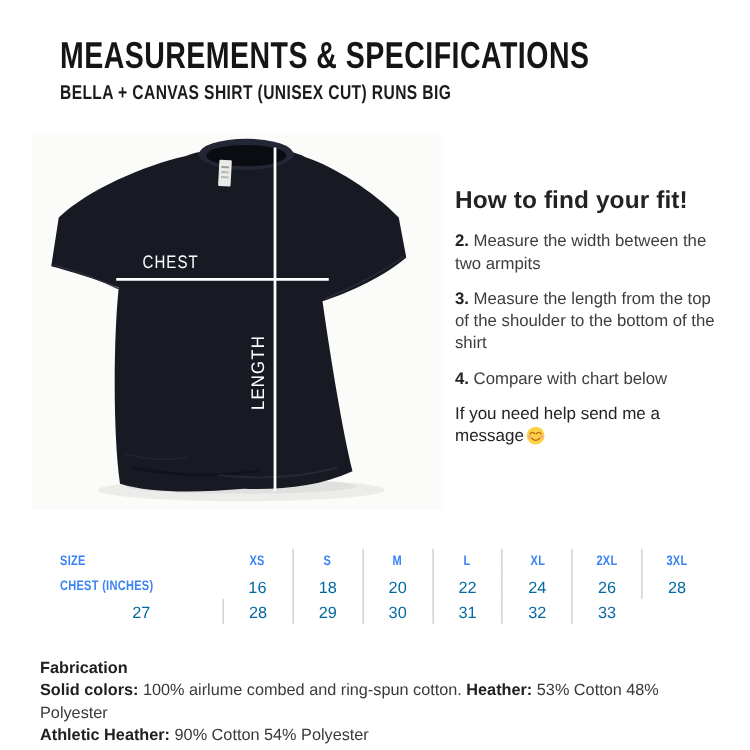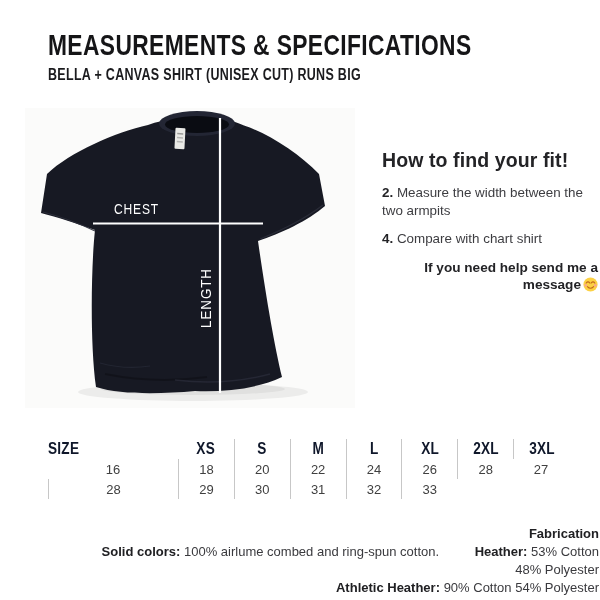--- a/index.html
+++ b/index.html
@@ -25,59 +25,59 @@
     left:48px; top:66px;
     font-size:16px; font-weight:700; letter-spacing:.4px;
     color:#1b1b1e; white-space:nowrap;
     transform:scaleX(.78); transform-origin:left center;
   }
 
   
   .photo { left:25px; top:108px; width:330px; height:300px; }
 
   
-  .fitcol { left:382px; top:148px; width:216px; }
+  .fitcol { left:364px; top:148px; width:216px; }
   .fitcol h2 {
     font-size:19.5px; font-weight:700; color:#232326;
     line-height:24px; margin-bottom:12px; letter-spacing:.1px;
   }
   .fitcol p {
     font-size:13.4px; line-height:17.5px; color:#3d3d41;
     margin-bottom:11px;
   }
   .fitcol p b { color:#232326; }
   .fitcol .help {
-    font-weight:700; color:#232326; font-size:13.6px; margin-top:3px;text-align:right;
+    font-weight:400; color:#232326; font-size:13.6px; margin-top:3px;
   }
   .emoji-icon { display:inline-block; vertical-align:-3px; margin-left:2px; }
 
   
   .sizetable {
     left:48px; top:439px; width:521px;
     display:grid;
     grid-template-columns:130px repeat(7, 1fr);
     grid-auto-rows:20px;
   }
   .sizetable .cell {
     display:flex; align-items:center; justify-content:center;
-    font-size:17px; color:#0f172a;
+    font-size:11px; color:#3b82f6;
   }
   .sizetable .lbl { justify-content:flex-start; }
   .sizetable .lbl span, .sizetable .hdr span {
     font-weight:700; letter-spacing:.3px; white-space:nowrap;
     display:inline-block; transform:scaleX(.8);
   }
   .sizetable .lbl span { transform-origin:left center; }
   .sizetable .hdr span { transform-origin:center; }
   .sizetable .sep { border-left:1px solid #c7c7c7; }
-  .sizetable .num { font-size:13px; color:#404040;text-align:center; }
-
-  
-  .fab { left:54px; top:525px; width:545px; font-size:13px; line-height:18px; color:#3a3a3e;text-align:right; }
-  .fab b { color:#202023;margin-left:32px; }
+  .sizetable .num { font-size:13px; color:#0369a1;text-align:center; }
+
+  
+  .fab { left:32px; top:525px; width:545px; font-size:13px; line-height:18px; color:#3a3a3e; }
+  .fab b { color:#202023; }
   .fab .fabhead { font-weight:700; color:#202023; }
 
   svg text { font-family:"Liberation Sans", sans-serif; }
 </style>
 </head>
 <body>
 
 <div class="abs title">MEASUREMENTS &amp; SPECIFICATIONS</div>
 <div class="abs subtitle">BELLA + CANVAS SHIRT (UNISEX CUT) RUNS BIG</div>
 
@@ -124,21 +124,22 @@
     <line x1="68" y1="115.5" x2="238" y2="115.5" stroke-width="2.2" stroke="#ffffff"></line>
 
     <text x="89" y="106" font-size="14.5" fill="#ffffff" letter-spacing="1" textLength="45" lengthAdjust="spacingAndGlyphs">CHEST</text>
     <text x="186" y="190" font-size="14.5" fill="#ffffff" letter-spacing="1" text-anchor="middle" textLength="60" lengthAdjust="spacingAndGlyphs" transform="rotate(-90 186 190)">LENGTH</text>
   </svg>
 </div>
 
 <div class="abs fitcol">
   <h2>How to find your fit!</h2>
   <p><b>2.</b><span> Measure the width between the two armpits</span></p>
-  <p><b>4.</b><span> Compare with chart shirt</span></p>
+  <p><b>3.</b><span> Measure the length from the top of the shoulder to the bottom of the shirt</span></p>
+  <p><b>4.</b><span> Compare with chart below</span></p>
   <p class="help"><span>If you need help send me a message</span><span class="emoji-icon"><svg width="15" height="15" viewBox="0 0 36 36">
           <circle cx="18" cy="18" r="17" fill="#fcd143"></circle>
           <path d="M7.5 14.5 q4.5 -5.5 9 0" stroke="#c26a1d" stroke-width="2.6" fill="none" stroke-linecap="round"></path>
           <path d="M19.5 14.5 q4.5 -5.5 9 0" stroke="#c26a1d" stroke-width="2.6" fill="none" stroke-linecap="round"></path>
           <path d="M10.5 23 q7.5 8 15 0" stroke="#c26a1d" stroke-width="2.6" fill="none" stroke-linecap="round"></path>
           <circle cx="6.5" cy="20" r="3.2" fill="#f8a09b" opacity="0.85"></circle>
           <circle cx="29.5" cy="20" r="3.2" fill="#f8a09b" opacity="0.85"></circle>
         </svg></span></p>
 </div>
 
@@ -161,20 +162,23 @@
   <div class="cell hdr sep">
       <span>XL</span>
     </div>
   <div class="cell hdr sep">
       <span>2XL</span>
     </div>
   <div class="cell hdr sep">
       <span>3XL</span>
     </div>
 
+  <div class="cell lbl">
+      <span>CHEST (INCHES)</span>
+    </div>
   <div class="cell num">16</div>
   <div class="cell num sep">18</div>
   <div class="cell num sep">20</div>
   <div class="cell num sep">22</div>
   <div class="cell num sep">24</div>
   <div class="cell num sep">26</div>
   <div class="cell num sep">28</div>
 
   <div class="cell num">27</div>
   <div class="cell num sep">28</div>

